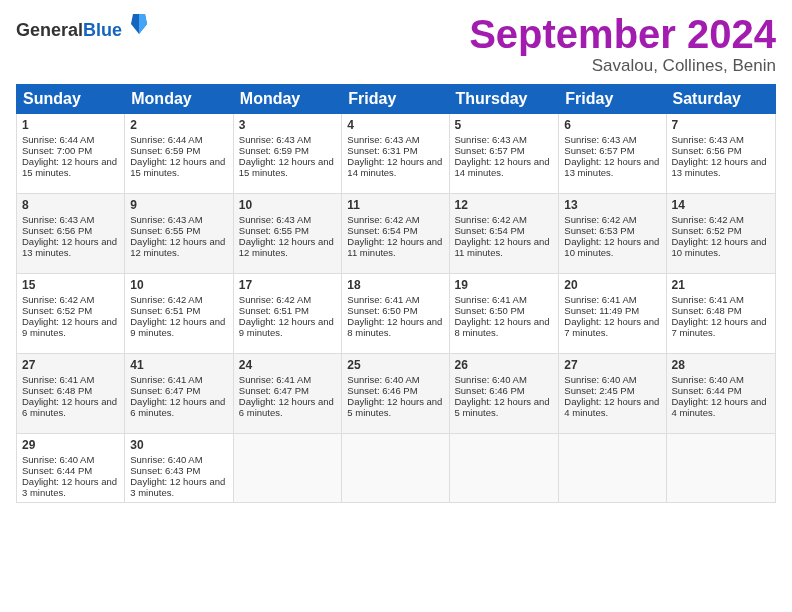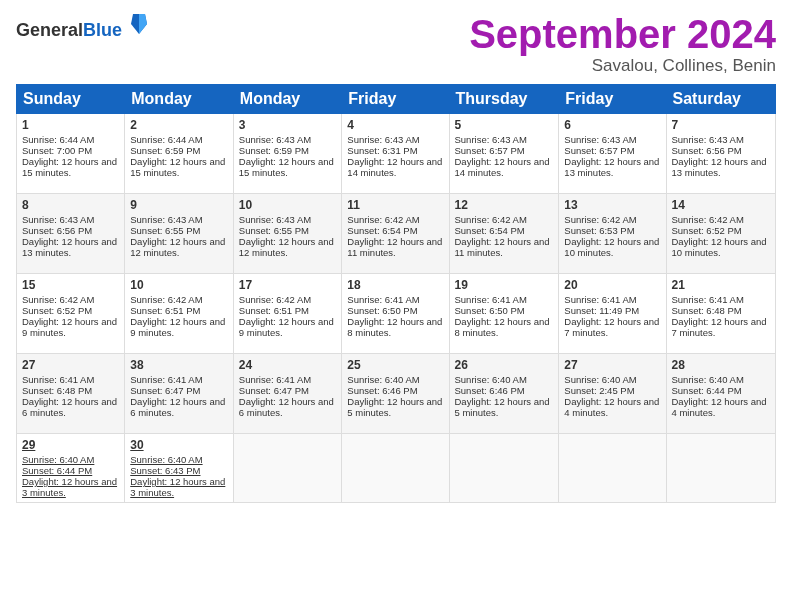--- a/index.html
+++ b/index.html
@@ -81,21 +81,20 @@
       font-size: 12px;
       font-weight: bold;
       display: block;
       margin-bottom: 2px;
     }
     .empty-cell {
       background: #f9f9f9 !important;
     }
     .last-row td {
       height: 65px;
-      text-decoration: underline;
     }
   </style>
 </head>
 <body>
 
 <div class="page">
   <div class="header">
     <div class="logo">
       <div>
         <div class="logo-text">
@@ -259,21 +258,21 @@
           </td>
         </tr>
         <tr>
           <td>
             <span class="day-num">27</span>
             <div>Sunrise: 6:41 AM</div>
             <div>Sunset: 6:48 PM</div>
             <div>Daylight: 12 hours and 6 minutes.</div>
           </td>
           <td>
-            <span class="day-num">38</span>
+            <span class="day-num">41</span>
             <div>Sunrise: 6:41 AM</div>
             <div>Sunset: 6:47 PM</div>
             <div>Daylight: 12 hours and 6 minutes.</div>
           </td>
           <td>
             <span class="day-num">24</span>
             <div>Sunrise: 6:41 AM</div>
             <div>Sunset: 6:47 PM</div>
             <div>Daylight: 12 hours and 6 minutes.</div>
           </td>

